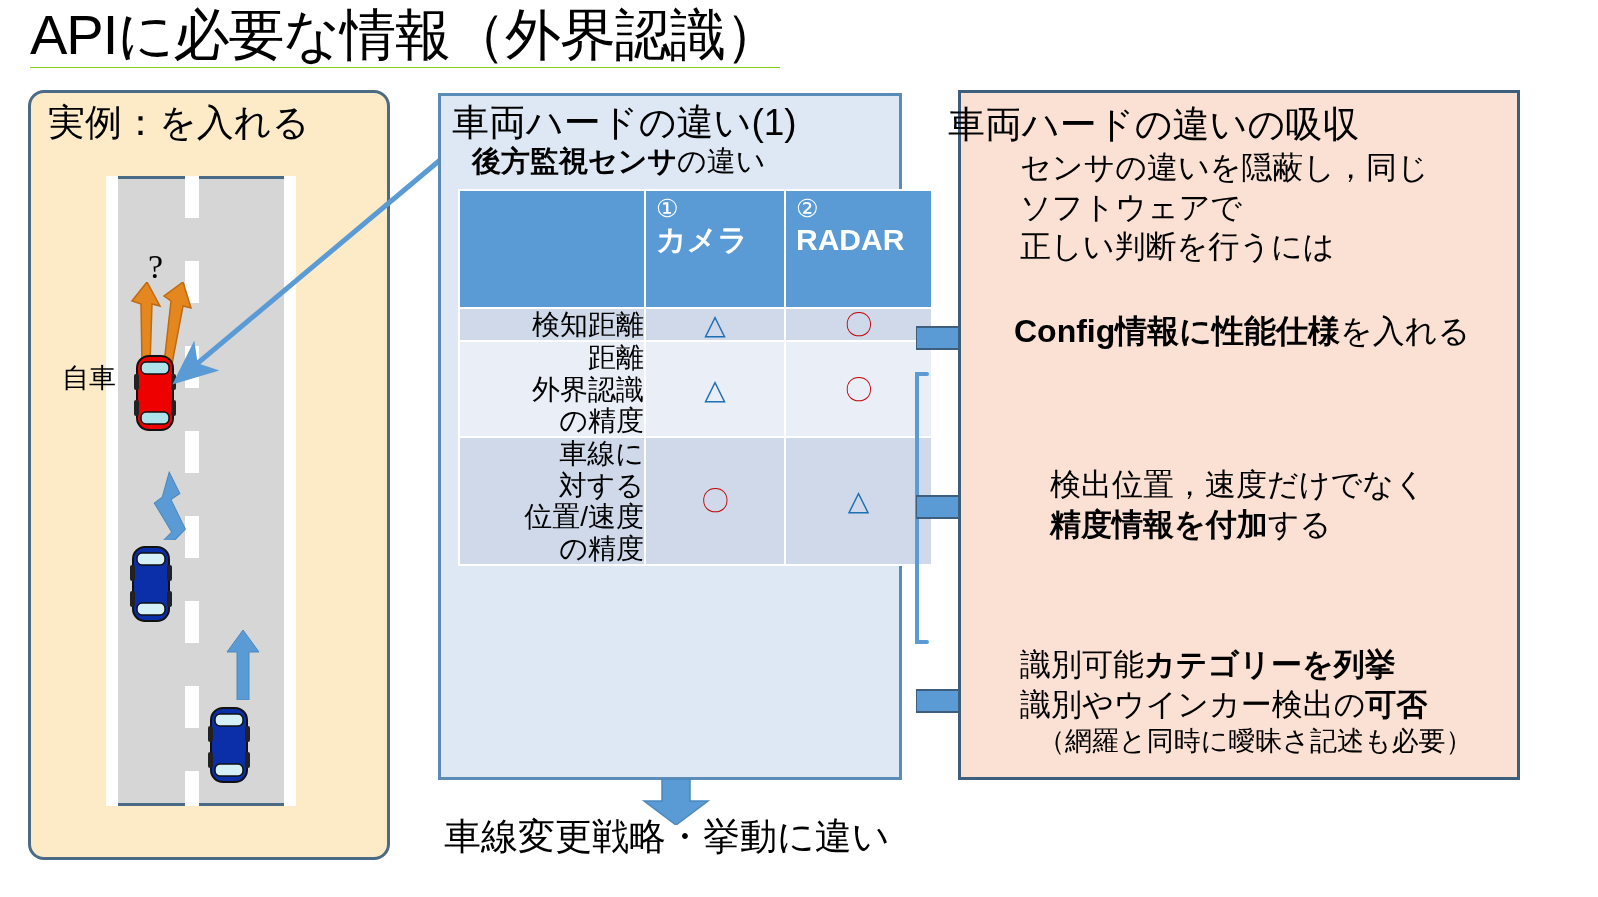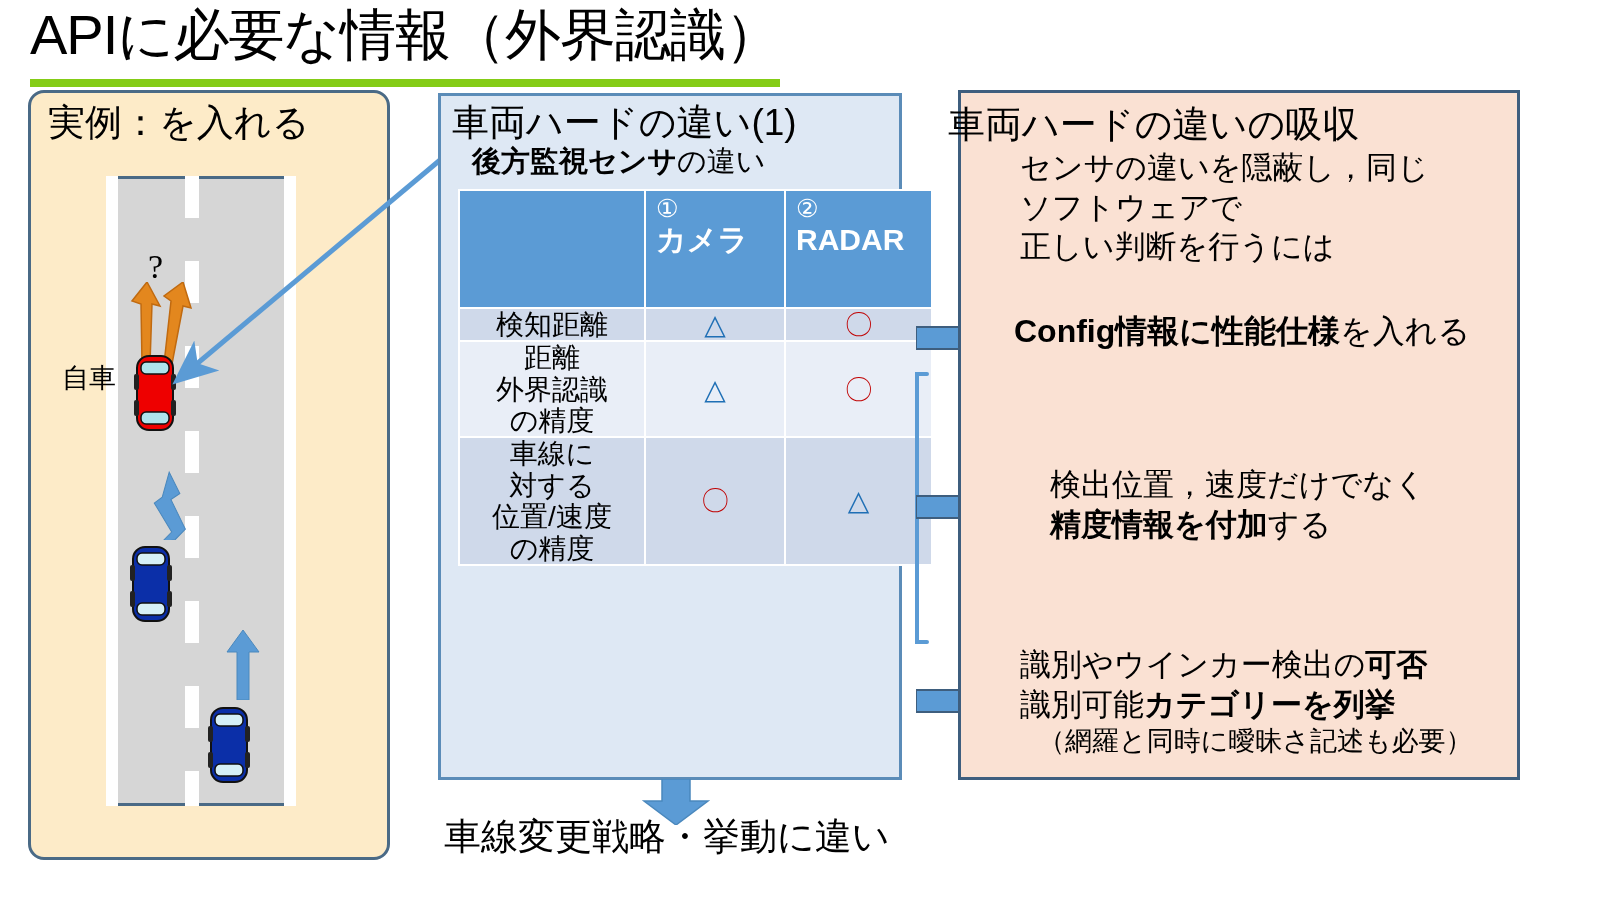--- a/index.html
+++ b/index.html
@@ -12,22 +12,22 @@
     position:relative;
   }
   .abs{position:absolute;}
 
   
   #page-title{
     left:30px; top:6px;
     font-size:56px;
     line-height:1.05;
     letter-spacing:-1px;
-    border-bottom:8px solid #84cc16;
-    padding-bottom:14px;
+    border-bottom:1px solid #84cc16;
+    padding-bottom:2px;
     white-space:nowrap;
   }
 
   
   #example-panel{
     left:28px; top:90px; width:362px; height:770px;
     background:#FDEBC8;
     border:3px solid #4A6A86;
     border-radius:16px;
     box-sizing:border-box;
@@ -135,21 +135,21 @@
     display:block;font-size:25px;font-weight:normal;line-height:1.1;padding-top:4px;
   }
   .hdr-name{display:block;font-size:30px;line-height:1.15;}
   #sensor-table tbody td{
     font-size:28px;
     color:#000;
     line-height:1.12;
   }
   td.rowlabel{
     padding:6px 0 6px 10px;
-    text-align:center;
+    text-align:right;
     white-space:pre-line;
   }
   td.mark{ text-align:center; font-size:31px; }
   tr.shade td{ background:#CFD9EA; }
   tr.plain td{ background:#E9EEF7; }
   .mark-tri{color:#1F6FB5;font-family:"DejaVu Sans",sans-serif;}
   .mark-cir{color:#C00000;font-family:"DejaVu Sans",sans-serif;}
 
   
   #down-arrow{left:638px; top:779px;}
@@ -364,16 +364,16 @@
 正しい判断を行うには</div>
 
 <div class="abs" id="solution-point-1"><b>Config情報に性能仕様</b><span>を入れる</span></div>
 
 <div class="abs" id="solution-point-2">
   <div>検出位置，速度だけでなく</div>
   <div><b>精度情報を付加</b><span>する</span></div>
 </div>
 
 <div class="abs" id="solution-point-3">
+  <div><span>識別可能</span><b>カテゴリーを列挙</b></div>
   <div><span>識別やウインカー検出の</span><b>可否</b></div>
-  <div><span>識別可能</span><b>カテゴリーを列挙</b></div>
   <span class="small">（網羅と同時に曖昧さ記述も必要）</span>
 </div>
 
 </body></html>

